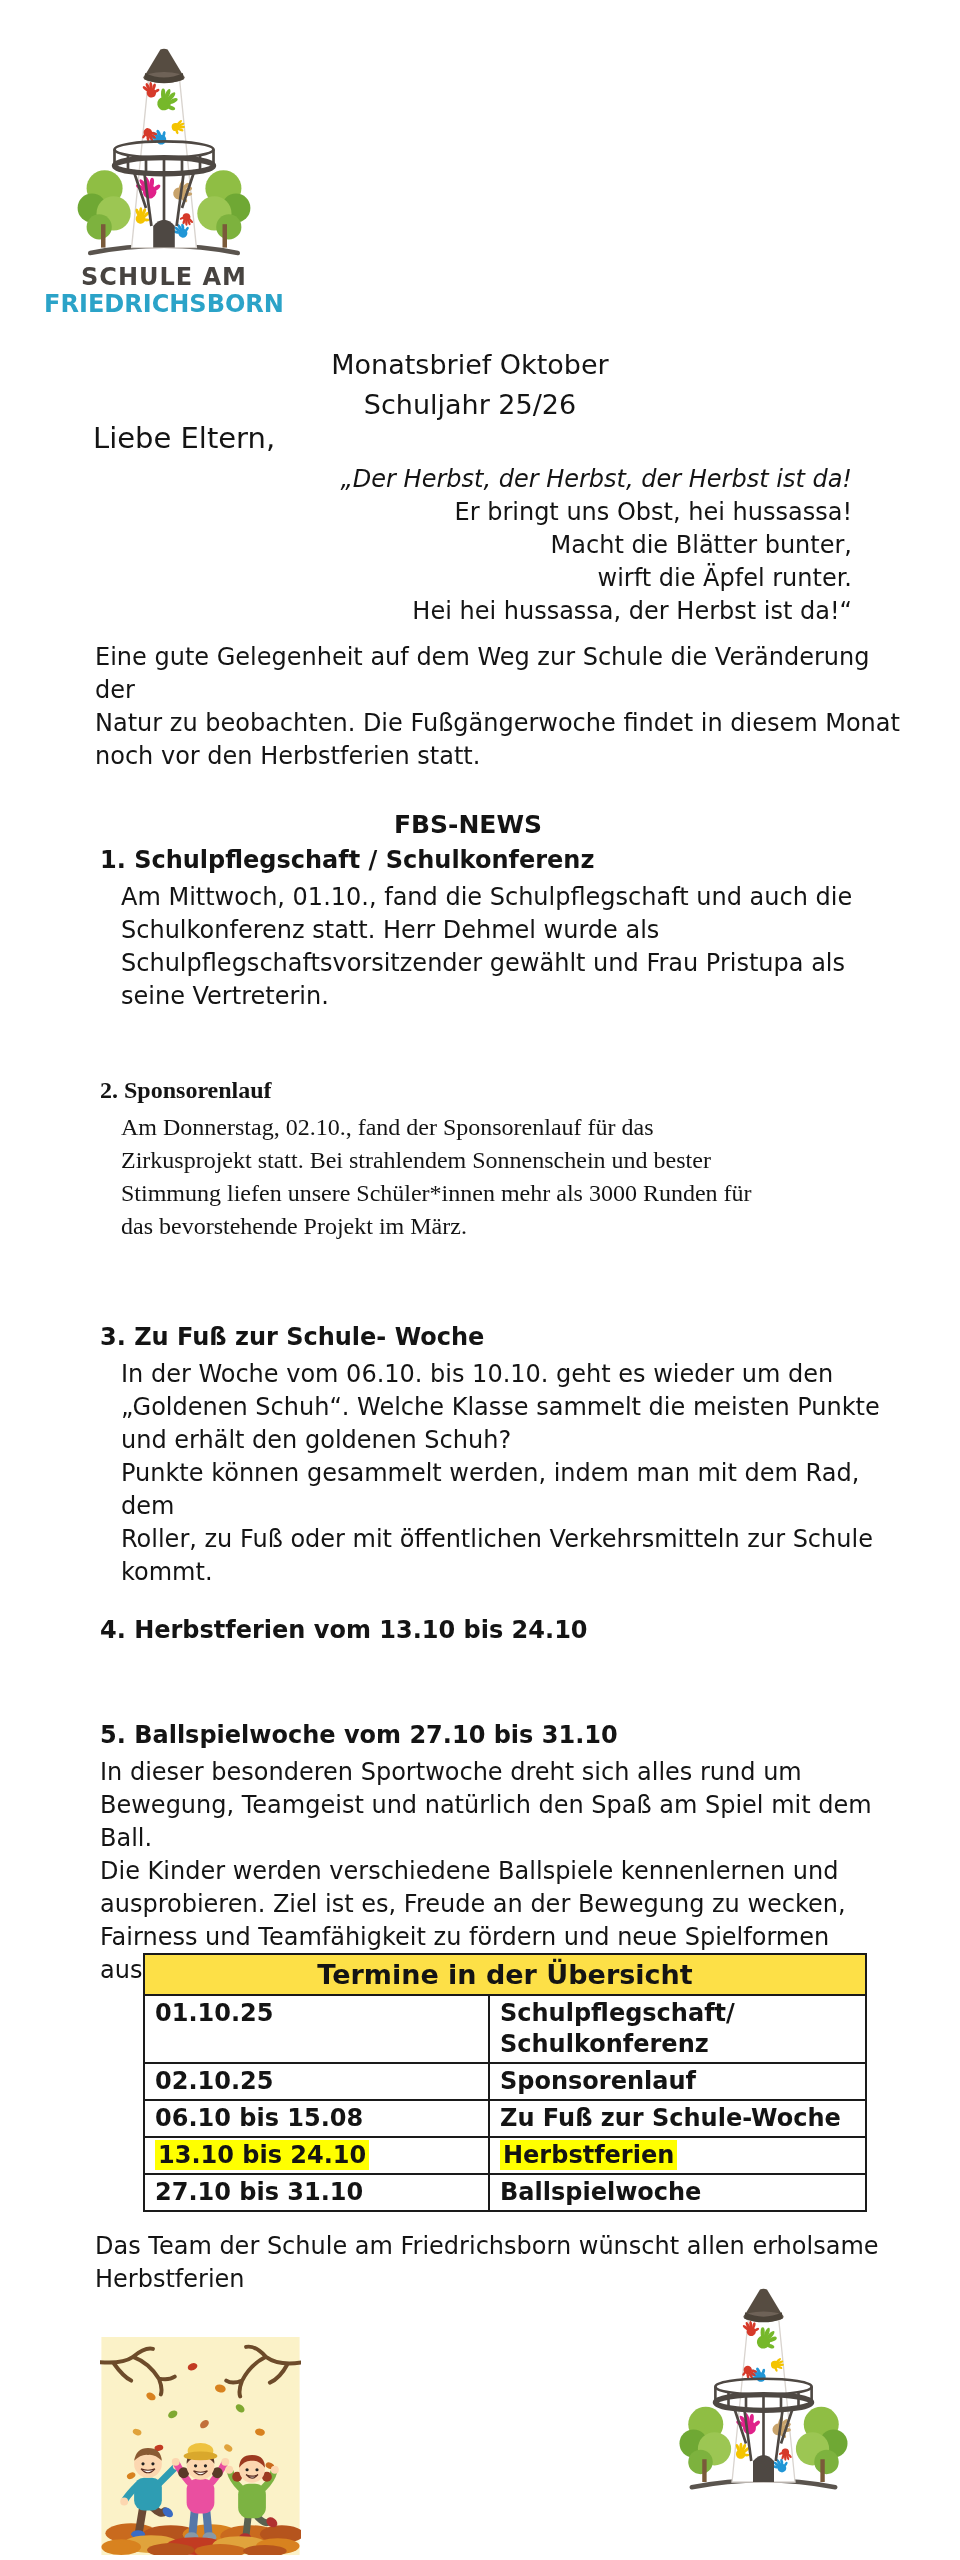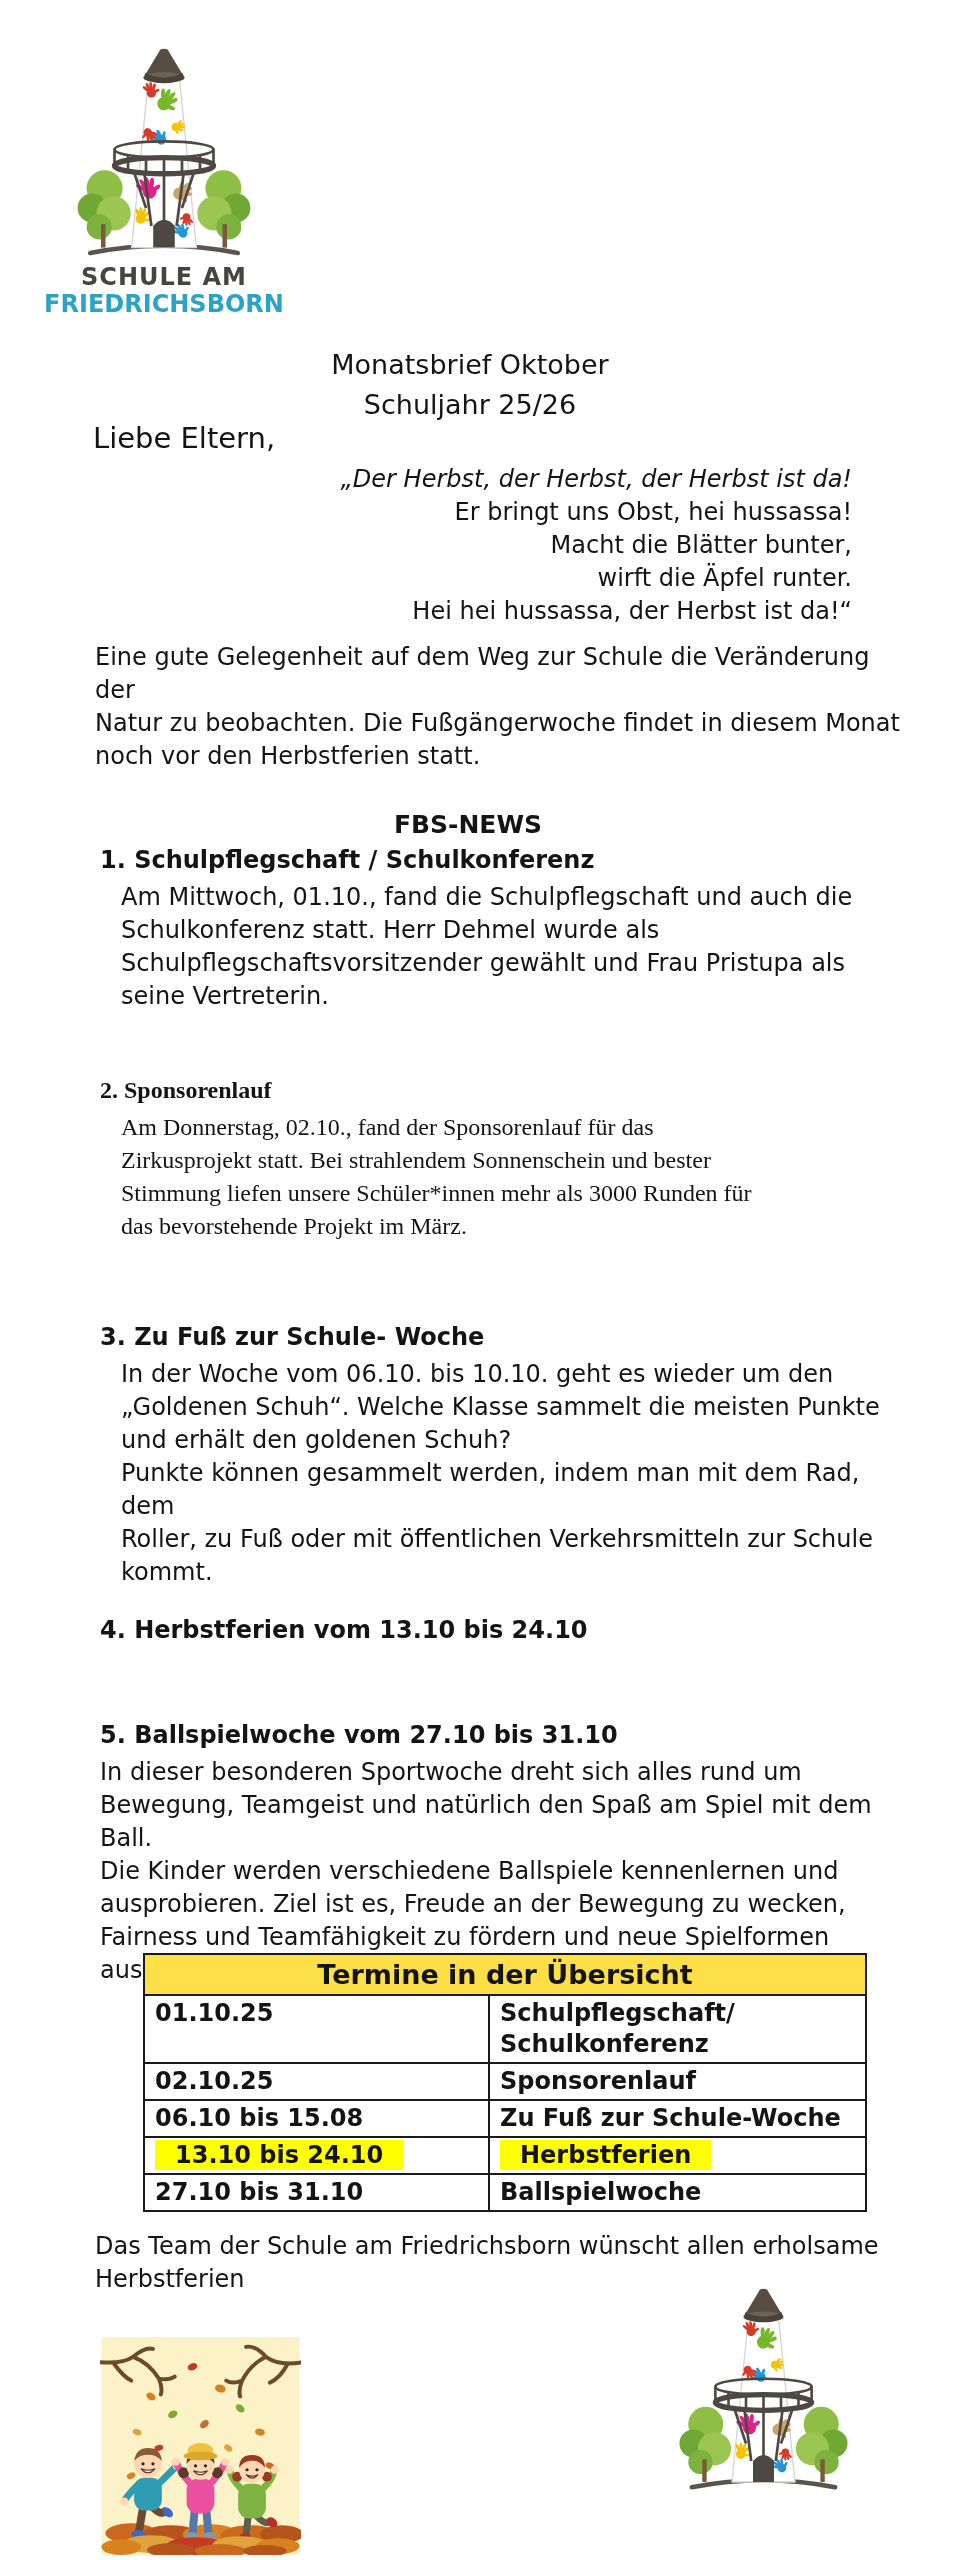--- a/index.html
+++ b/index.html
@@ -26,21 +26,21 @@
   .flush .sec-body{margin-left:0;}
   #sec1{top:845px;} #sec2{top:1075px;font-family:Liberation Serif, serif;} #sec3{top:1322px;} #sec4{top:1615px;} #sec5{top:1672px;margin-top:48px;}
   
   #termine{left:143px;top:1953px;width:724px;border-collapse:collapse;table-layout:fixed;}
   #termine th,#termine td{border:2px solid #1a1a1a;font-weight:normal;}
   #termine th{background:#fde047;font-size:27px;font-weight:bold;height:37px;text-align:center;padding:1px 4px;}
   #termine td{font-size:24px;line-height:31px;padding:2px 10px;vertical-align:top;white-space:pre-line;font-weight:bold;}
   #termine col.c1{width:345px;}
   #termine tr.r1 td{height:62px;}
   #termine tr.rn td{height:31px;}
-  .hl{background:#ffff00;padding:1px 20px;}
+  .hl{background:#ffff00;padding:1px 3px;}
   
   #closing{left:95px;top:2230px;width:810px;font-size:24px;line-height:33px;white-space:pre-line;}
   
   #img-left{left:100px;top:2337px;}
   #img-right{left:676px;top:2286px;}
 </style>
 </head>
 <body>
 
 <div>

